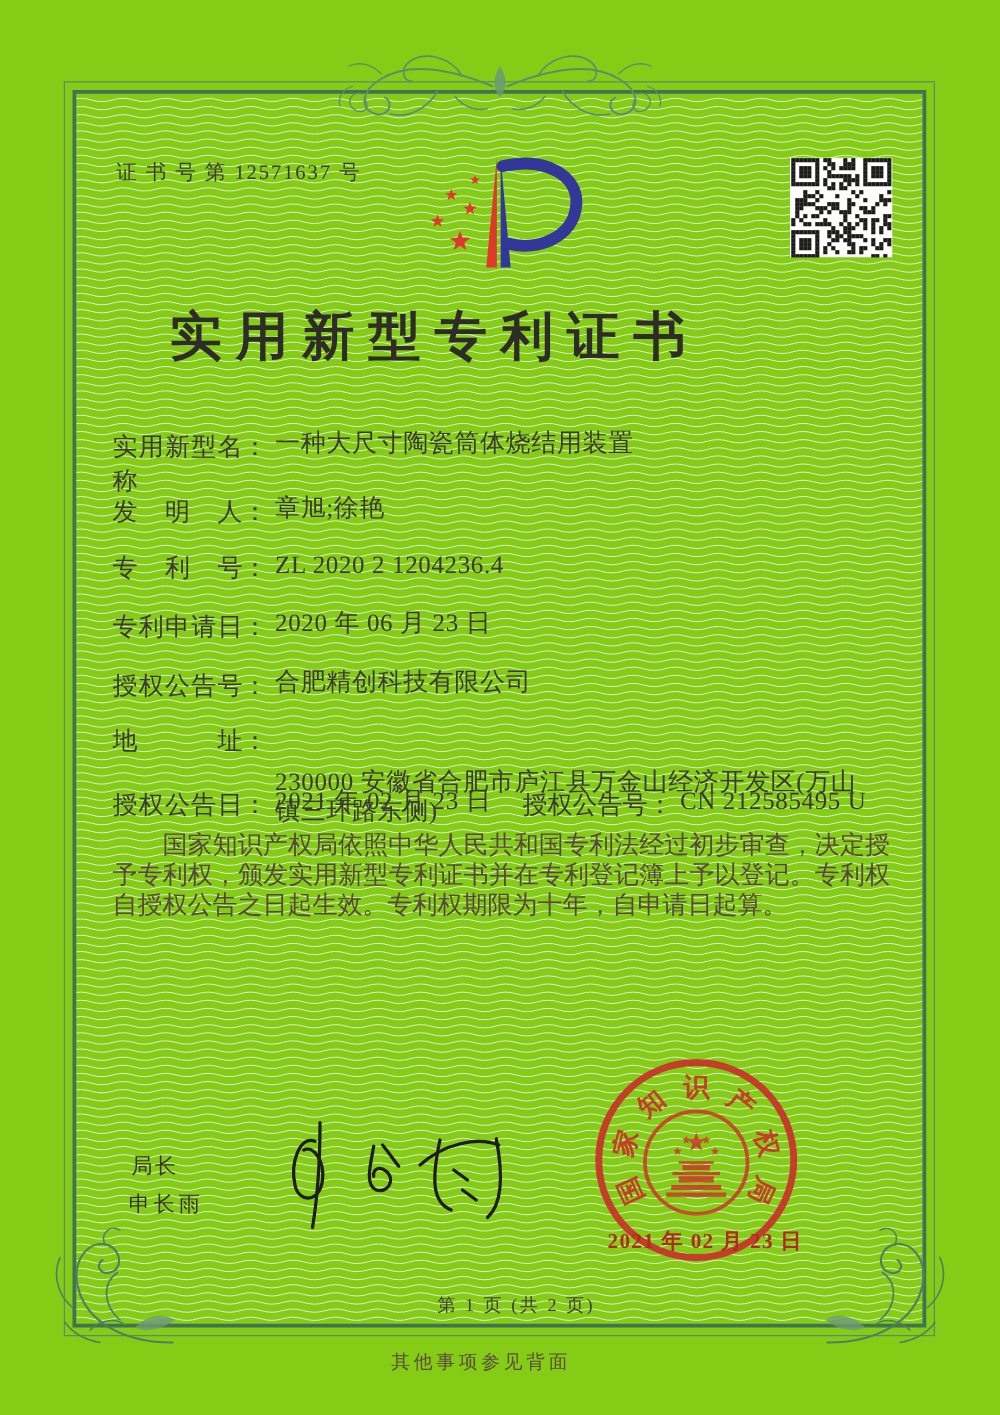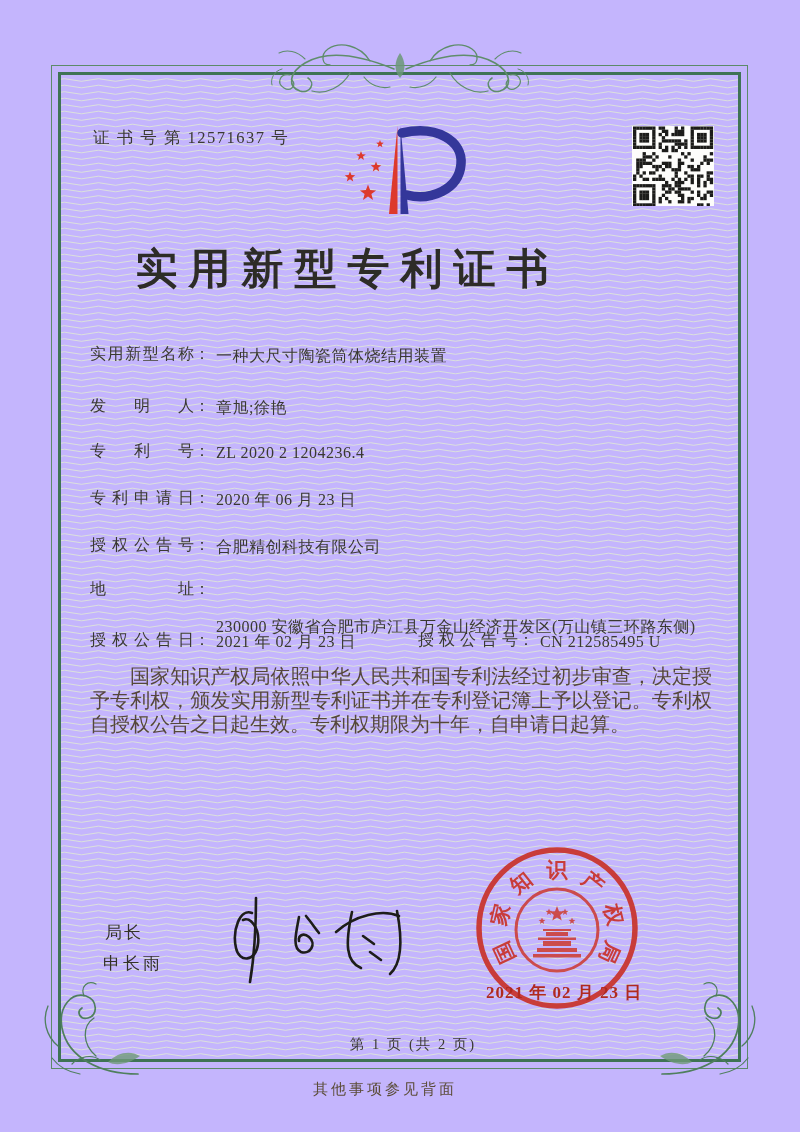--- a/index.html
+++ b/index.html
@@ -1,36 +1,36 @@
 <!DOCTYPE html>
 <html><head>
 <meta charset="utf-8">
 <style>
   * { margin:0; padding:0; box-sizing:border-box; }
   body { width:800px; height:1132px; font-family:"Liberation Serif","DejaVu Serif",serif; }
-  .page { position:relative; width:800px; height:1132px; background:#c4b5fd; overflow:hidden; }
+  .page { position:relative; width:800px; height:1132px; background:#84cc16; overflow:hidden; }
 
   
   .frame-outer { position:absolute; left:51px; top:65px; width:697px; height:1004px;
                  border:1.5px solid #5d8a69; }
   .frame-inner { position:absolute; left:58px; top:72px; width:683px; height:990px;
                  border:3px solid #3f7355; background:#f6f8ec; }
 
   .guilloche { position:absolute; left:61px; top:75px; width:677px; height:984px; overflow:hidden; }
 
   .cert-no { position:absolute; left:93px; top:127px; font-size:16.5px; letter-spacing:1.5px;
              color:#3b3a33; }
 
   .logo { position:absolute; left:325px; top:112px; width:150px; height:120px; }
   .qr   { position:absolute; left:632px; top:126px; width:82px; height:80px; }
 
   .title { position:absolute; left:0; top:241px; width:684px; text-align:center;
            font-size:42px; font-weight:600; letter-spacing:11px; text-indent:11px; color:#2d2c27; }
 
-  .field-row { position:absolute; left:90px; font-size:16px; color:#3a3932; }
+  .field-row { position:absolute; left:90px; font-size:20px; color:#3a3932; }
   .f-label { display:inline-block; width:104px; text-align:justify; text-align-last:justify;
              vertical-align:top; }
   .f-colon { display:inline-block; margin:0 6px 0 0; vertical-align:top; }
   .f-value { display:inline-block; letter-spacing:0.5px; vertical-align:top; line-height:23px; }
   .row-0 { top:344px; } .row-1 { top:396px; } .row-2 { top:441px; }
   .row-3 { top:488px; } .row-4 { top:535px; } .row-5 { top:579px; }
   .row-6 { top:630px; width:660px; }
   .addr  { width:484px;margin-top:36px; }
   .pair2 { position:absolute; left:328px; top:0; white-space:nowrap; }
   .pair2 .f-label { width:100px; }

